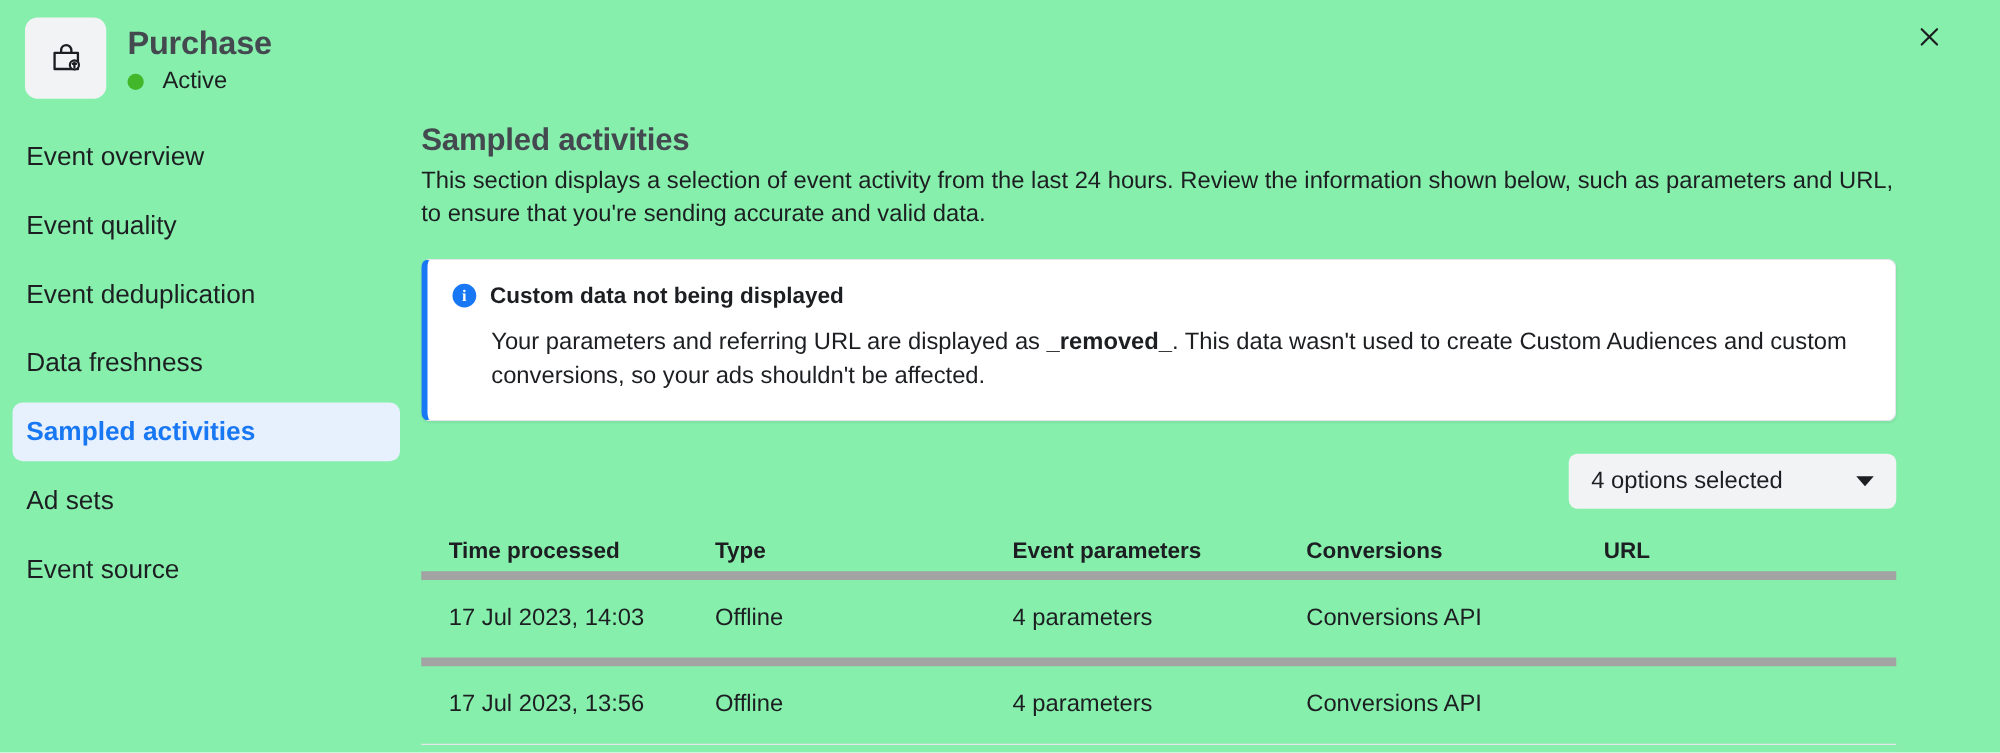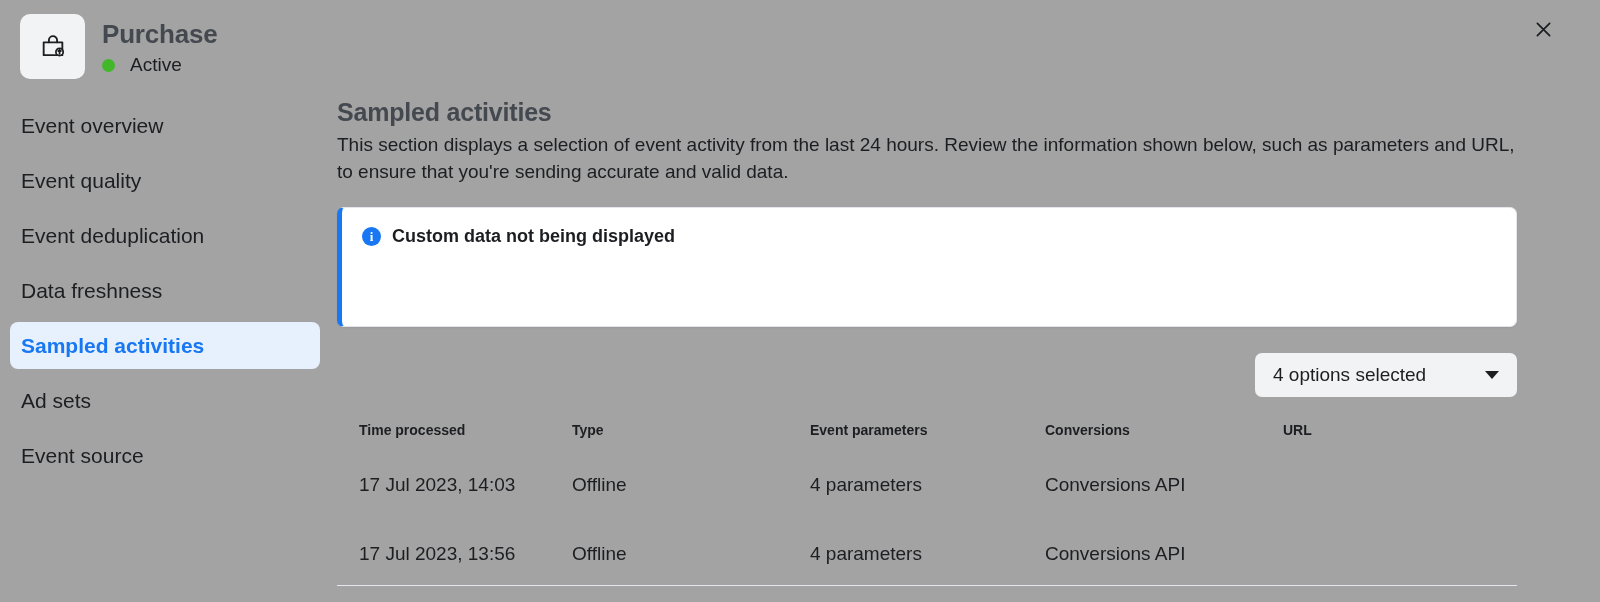--- a/index.html
+++ b/index.html
@@ -10,21 +10,21 @@
     background: #ffffff;
     font-family: "Liberation Sans", sans-serif;
     color: #1c1e21;
     overflow: hidden;
   }
 
   .page {
     position: relative;
     width: 1600px;
     height: 602px;
-    background: #a3a3a3;
+    background: #86efac;
   }
 
   
   .header {
     position: absolute;
     left: 0; top: 0;
     width: 1600px;
     height: 92px;
   }
 
@@ -224,21 +224,21 @@
     width: 1180px;
   }
 
   .table-row {
     display: flex;
     align-items: center;
   }
 
   .table-head {
     height: 34px;
-    font-size: 14px;
+    font-size: 18px;
     font-weight: bold;
     color: #1c1e21;
   }
 
   .table-body-row {
     height: 69px;
     font-size: 19px;
     color: #1c1e21;
     border-top: 7px solid #a3a3a3;
   }
@@ -315,20 +315,23 @@
 
     <div class="section-title">Sampled activities</div>
 
     <div class="section-desc">This section displays a selection of event activity from the last 24 hours. Review the information shown below, such as parameters and URL, to ensure that you're sending accurate and valid data.</div>
 
     <div class="notice">
       <div class="notice-head">
         <span class="info-icon">i</span>
         <span class="notice-title">Custom data not being displayed</span>
       </div>
+      <div class="notice-body">
+        <span>Your parameters and referring URL are displayed as </span><b>_removed_</b><span>. This data wasn't used to create Custom Audiences and custom conversions, so your ads shouldn't be affected.</span>
+      </div>
     </div>
 
     <div class="filter-row">
       <div class="dropdown">
         <span class="dropdown-label">4 options selected</span>
         <span class="caret"></span>
       </div>
     </div>
 
     <div class="table">

